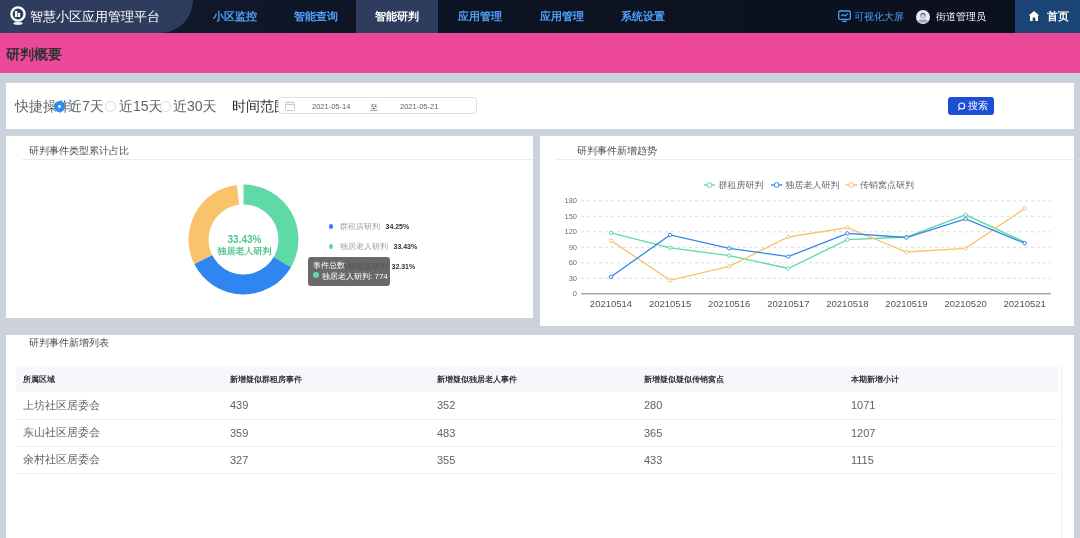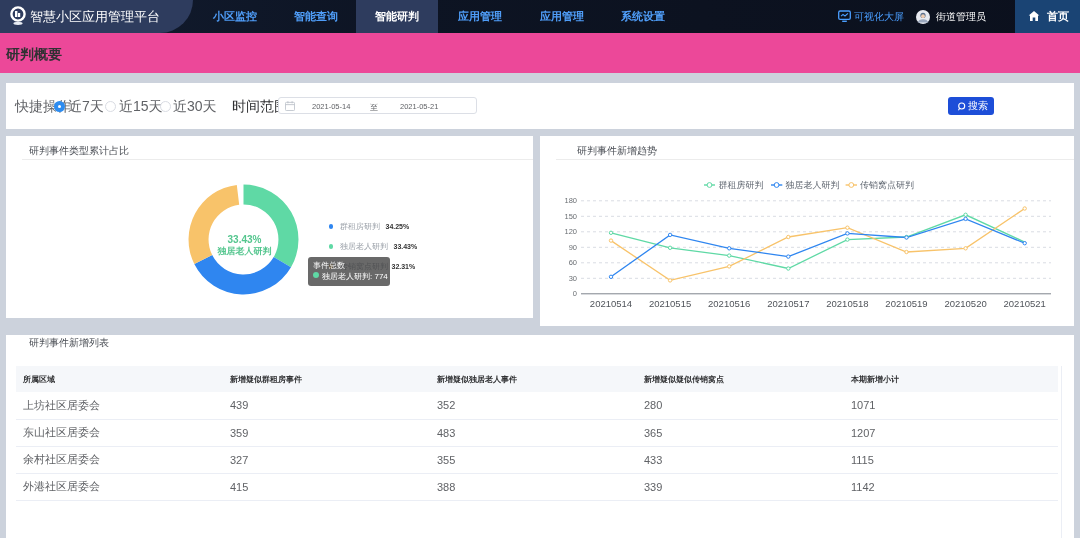--- a/index.html
+++ b/index.html
@@ -254,23 +254,16 @@
           <td>365</td>
           <td>1207</td>
         </tr>
     <tr>
           <td>余村社区居委会</td>
           <td>327</td>
           <td>355</td>
           <td>433</td>
           <td>1115</td>
         </tr>
-    <tr>
-          <td>外港社区居委会</td>
-          <td>415</td>
-          <td>388</td>
-          <td>339</td>
-          <td>1142</td>
-        </tr>
   </tbody>
     </table>
   <div style="position:absolute;left:1055px;top:31px;width:1px;height:172px;background:#ebeef5"></div>
 </div>
 
 </body></html>

